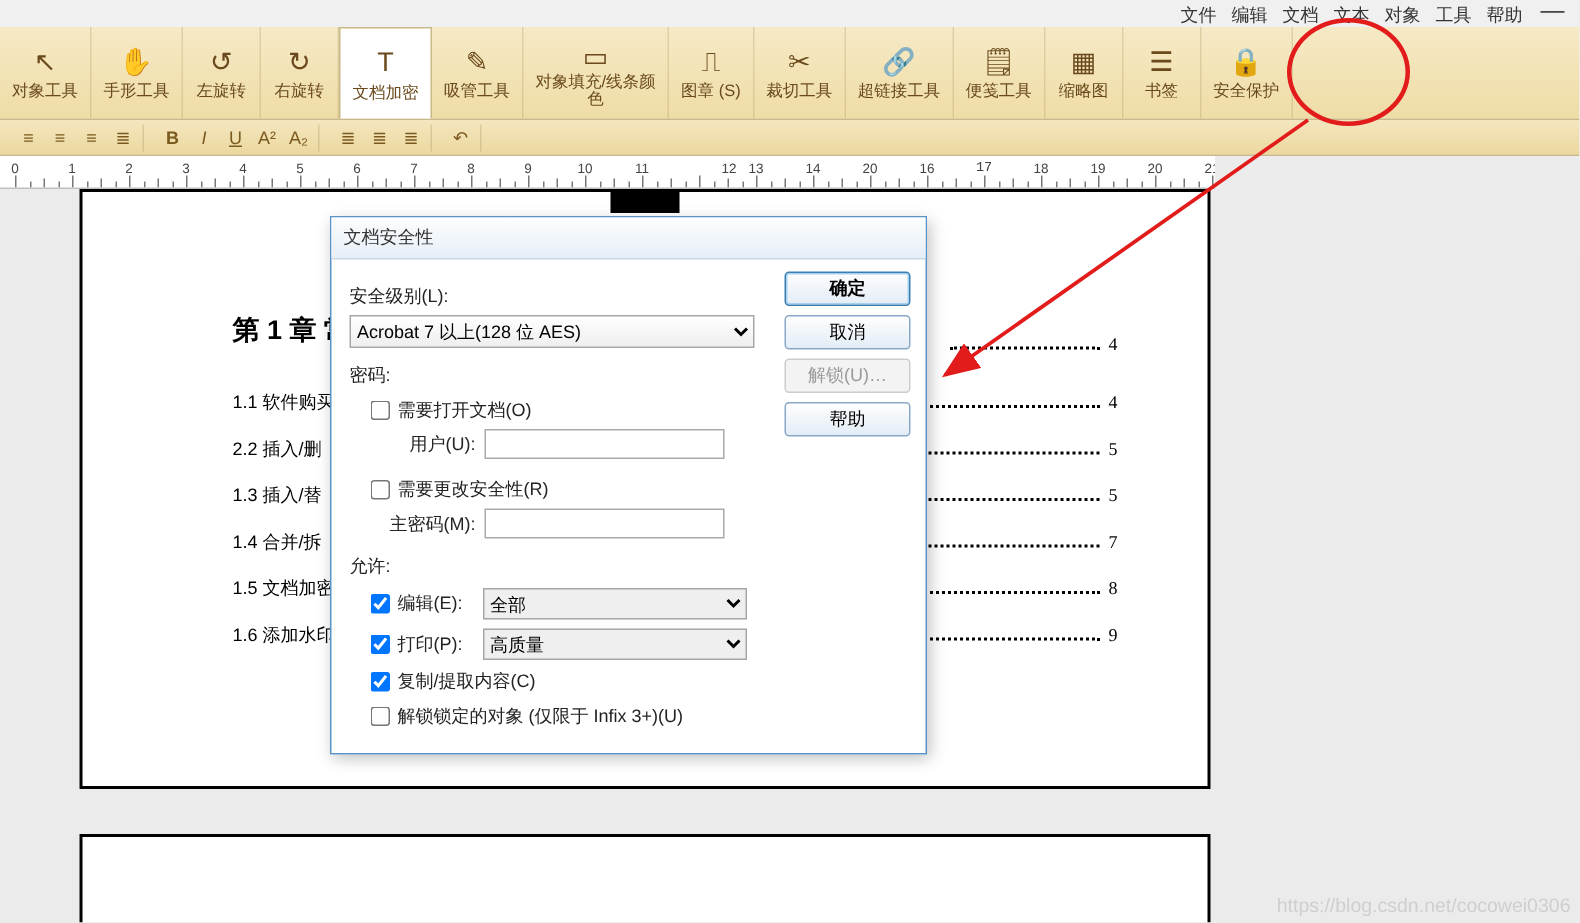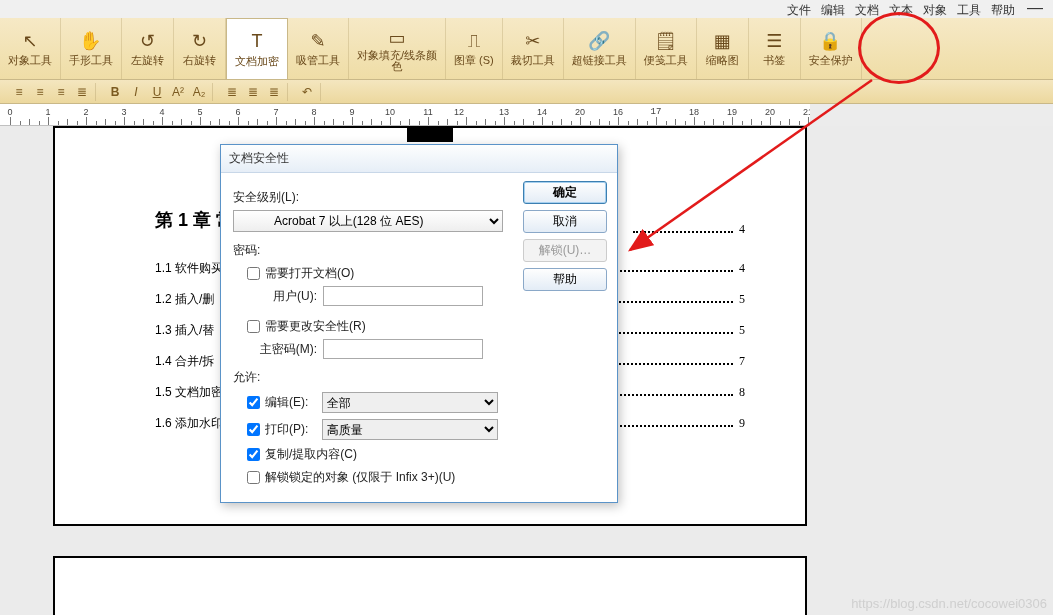--- a/index.html
+++ b/index.html
@@ -49,21 +49,21 @@
 .tocrow .dots{ flex:1; border-bottom:2px dotted #000; margin:0 6px 3px;}
 .tocrow .pg{ font-family:serif;}
 
 
 .dialog { position:absolute; left:220px; top:144px; width:398px; background:#fff;
   border:1px solid #5a93c8; box-shadow:2px 3px 10px rgba(0,0,0,.25);}
 .dialog .titlebar{ height:28px; background:linear-gradient(#fdfefe,#e6eef7);
   border-bottom:1px solid #c8d7e8; display:flex; align-items:center; padding:0 8px; color:#333;}
 .dialog .body{ padding:10px 12px 14px; color:#222;border-radius:12px;}
 .fldlabel{ display:block; margin:6px 0 4px;}
-select.full{ width:270px; height:22px; border:1px solid #a7a7a7; background:linear-gradient(#fff,#eee);padding-left:36px;}
+select.full{ width:270px; height:22px; border:1px solid #a7a7a7; background:linear-gradient(#fff,#eee);}
 .section-head{ margin:10px 0 4px; }
 .row{ display:flex; align-items:center; margin:4px 0 4px 14px; gap:6px;}
 .row label{ min-width:70px; text-align:right;}
 .row input[type=text]{ width:160px; height:20px; border:1px solid #aaa; padding:1px 3px;}
 .chk{ display:flex; align-items:center; gap:5px; margin:6px 12px 2px 14px;}
 .chk input{ width:13px; height:13px;}
 .perm select{ width:176px; height:21px; border:1px solid #a7a7a7;}
 .btncol{ position:absolute; right:10px; top:36px; display:flex; flex-direction:column; gap:6px; width:84px;}
 .dlgbtn{ height:23px; border:1px solid #8aa8c8; background:linear-gradient(#fefefe,#e3ecf6); border-radius:3px; cursor:pointer;}
 .dlgbtn.primary{ border:1px solid #3c7fb1; box-shadow:0 0 0 1px #a6d0ef inset;font-weight:bold;}
@@ -233,21 +233,21 @@
       <div class="ticknum" style="left: 390px;">10</div>
       <div class="tick minor" style="left: 399.5px;"></div>
       <div class="tick mid" style="left: 409px;"></div>
       <div class="tick minor" style="left: 418.5px;"></div>
       <div class="tick major" style="left: 428px;"></div>
       <div class="ticknum" style="left: 428px;">11</div>
       <div class="tick minor" style="left: 437.5px;"></div>
       <div class="tick mid" style="left: 447px;"></div>
       <div class="tick minor" style="left: 456.5px;"></div>
       <div class="tick major" style="left: 466px;"></div>
-      <div class="ticknum" style="left: 459px; text-align: center;">12</div>
+      <div class="ticknum" style="left: 486px; text-align: center;">12</div>
       <div class="tick minor" style="left: 475.5px;"></div>
       <div class="tick mid" style="left: 485px;"></div>
       <div class="tick minor" style="left: 494.5px;"></div>
       <div class="tick major" style="left: 504px;"></div>
       <div class="ticknum" style="left: 504px;">13</div>
       <div class="tick minor" style="left: 513.5px;"></div>
       <div class="tick mid" style="left: 523px;"></div>
       <div class="tick minor" style="left: 532.5px;"></div>
       <div class="tick major" style="left: 542px;"></div>
       <div class="ticknum" style="left: 542px;">14</div>
@@ -299,21 +299,21 @@
       <span class="dots" style="width:100px;"></span>
         <span class="pg">4</span>
     </div>
     <div id="tocHost">
         <div class="tocrow">
           <span class="t">1.1 软件购买</span>
           <span class="dots"></span>
           <span class="pg">4</span>
         </div>
         <div class="tocrow">
-          <span class="t">1.2 插入/删</span>
+          <span class="t">2.2 插入/删</span>
           <span class="dots"></span>
           <span class="pg">5</span>
         </div>
         <div class="tocrow">
           <span class="t">1.3 插入/替</span>
           <span class="dots"></span>
           <span class="pg">5</span>
         </div>
         <div class="tocrow">
           <span class="t">1.4 合并/拆</span>

